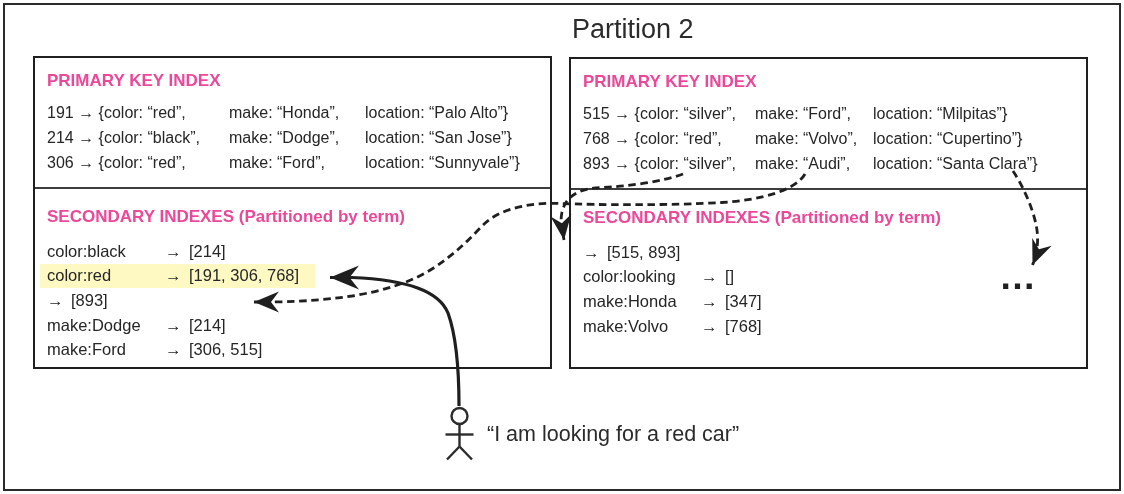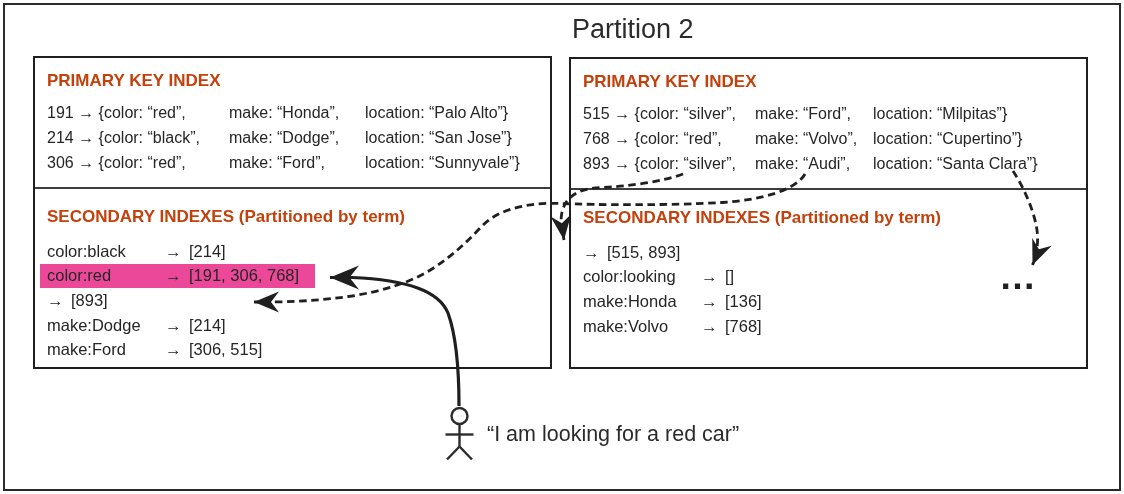--- a/index.html
+++ b/index.html
@@ -3,34 +3,34 @@
 <meta charset="utf-8">
 <style>
   html,body{margin:0;padding:0;background:#ffffff;}
   .canvas{
     position:relative;width:1124px;height:494px;background:#ffffff;overflow:hidden;
     font-family:"Liberation Sans","DejaVu Sans",sans-serif;color:#262626;
   }
   .frame{position:absolute;left:3px;top:3px;right:3px;bottom:3px;border:2px solid #2a2a2a;}
   .ptitle{position:absolute;top:14px;font-size:27px;line-height:30px;color:#2b2b2b;white-space:nowrap;}
   .pbox{position:absolute;border:2.5px solid #1f1f1f;background:transparent;box-sizing:border-box;}
-  .pkheader,.secheader{position:absolute;left:12px;font-size:17px;font-weight:bold;color:#c2410c;white-space:nowrap;}
+  .pkheader,.secheader{position:absolute;left:12px;font-size:17px;font-weight:bold;color:#ec4899;white-space:nowrap;}
   .pkheader{top:13px;}
   .secheader{top:149px;}
   .divider{position:absolute;left:0;right:0;top:129px;height:2px;background:#3d3d3d;}
   .pkrows{position:absolute;left:12px;top:42px;font-size:16px;white-space:nowrap;}
   .pkrow{height:25px;line-height:25px;}
   .pkrow span{display:inline-block;vertical-align:top;}
   .p0 .cA{width:182px;} .p0 .cB{width:136px;}
   .p1 .cA{width:172px;} .p1 .cB{width:118px;}
   .secrows{position:absolute;left:5px;top:181px;width:275px;font-size:16.5px;}
   .secrow{height:24.6px;display:flex;align-items:center;padding-left:7px;}
   .secrow .term{width:118px;}
   .secrow .arr{width:24px;}
-  .secrow.hl{background:#ec4899;}
+  .secrow.hl{background:#fef9c3;}
   .quote{position:absolute;left:487px;top:422px;font-size:21.5px;color:#2b2b2b;white-space:nowrap;}
   .dots{position:absolute;left:999px;top:256px;font-size:37px;font-weight:bold;color:#1f1f1f;letter-spacing:1px;}
   .overlay{position:absolute;left:0;top:0;width:1124px;height:494px;pointer-events:none;}
 </style>
 </head>
 <body>
 
 <div class="canvas">
   <div class="frame"></div>
 
@@ -100,21 +100,21 @@
           <span class="refs">[515, 893]</span>
       </div>
       <div class="secrow">
         <span class="term">color:looking</span>
           <span class="arr">→</span>
           <span class="refs">[]</span>
       </div>
       <div class="secrow">
         <span class="term">make:Honda</span>
           <span class="arr">→</span>
-          <span class="refs">[136]</span>
+          <span class="refs">[347]</span>
       </div>
       <div class="secrow">
         <span class="term">make:Volvo</span>
           <span class="arr">→</span>
           <span class="refs">[768]</span>
       </div>
     </div>
   </div>
 
   <div class="quote">“I am looking for a red car”</div>

